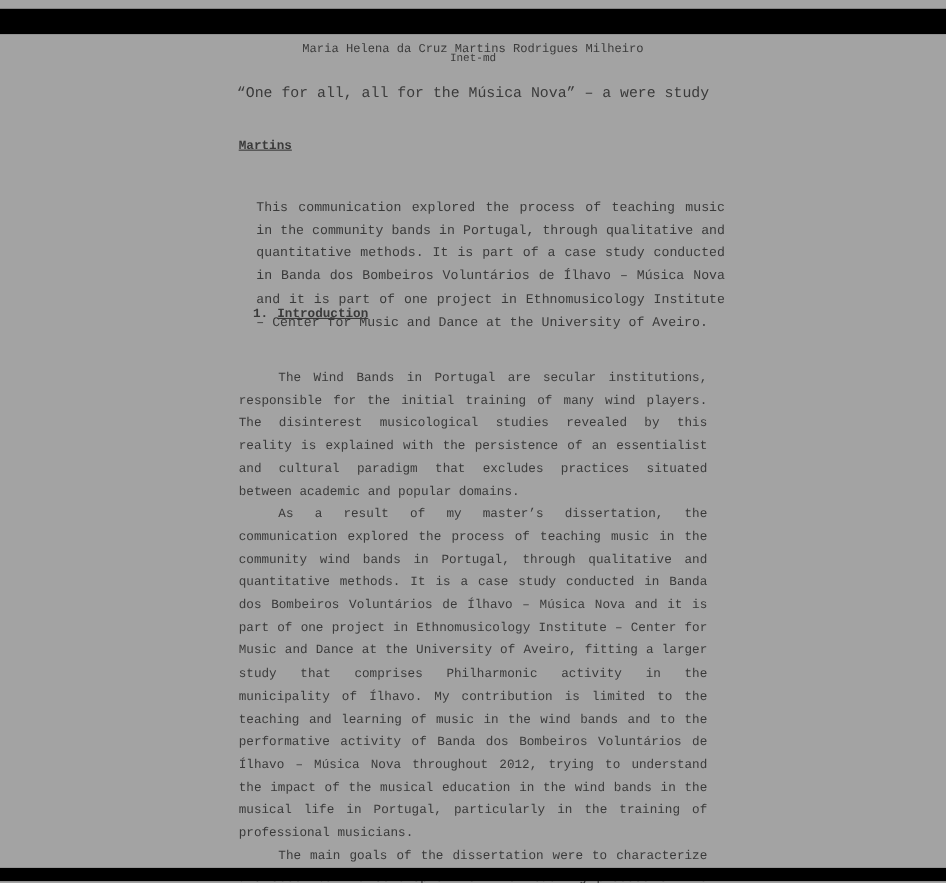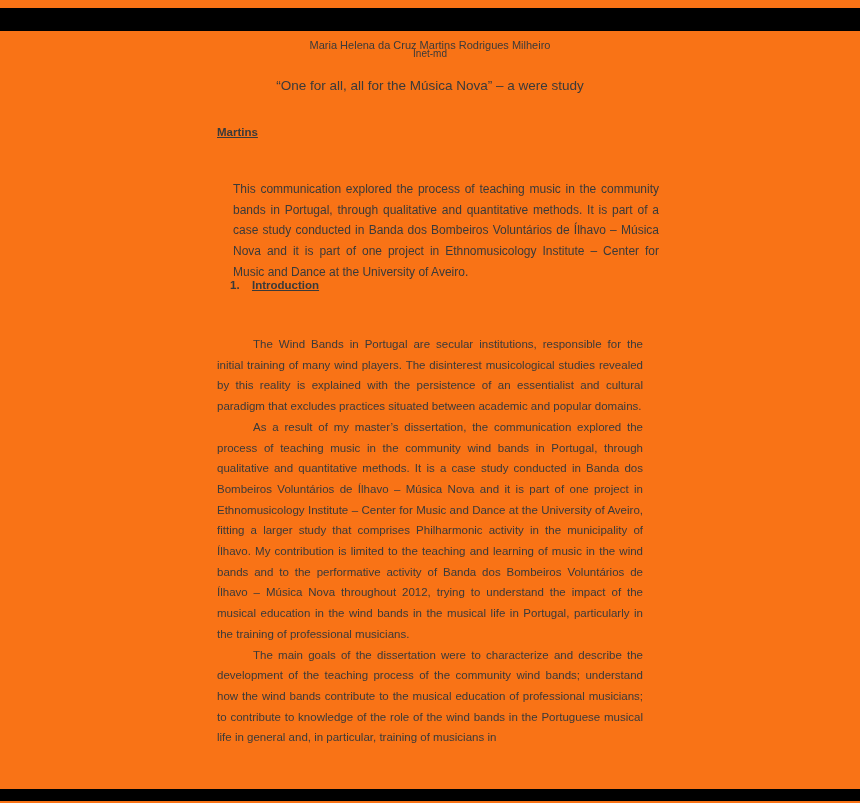--- a/index.html
+++ b/index.html
@@ -4,23 +4,23 @@
 <style>
   html, body {
     margin: 0;
     padding: 0;
     background: #f6f6f6;
   }
   .page {
     position: relative;
     width: 860px;
     height: 803px;
-    background: #f97316;
+    background: #a3a3a3;
     overflow: hidden;
-    font-family: Liberation Sans, sans-serif;
+    font-family: Liberation Mono, monospace;
     color: #3a3a3a;
   }
   .black-bar {
     position: absolute;
     left: 0;
     width: 860px;
     background: #000000;
   }
   .black-bar.top { top: 8px; height: 23px; }
   .black-bar.bottom { top: 789px; height: 12px; }

